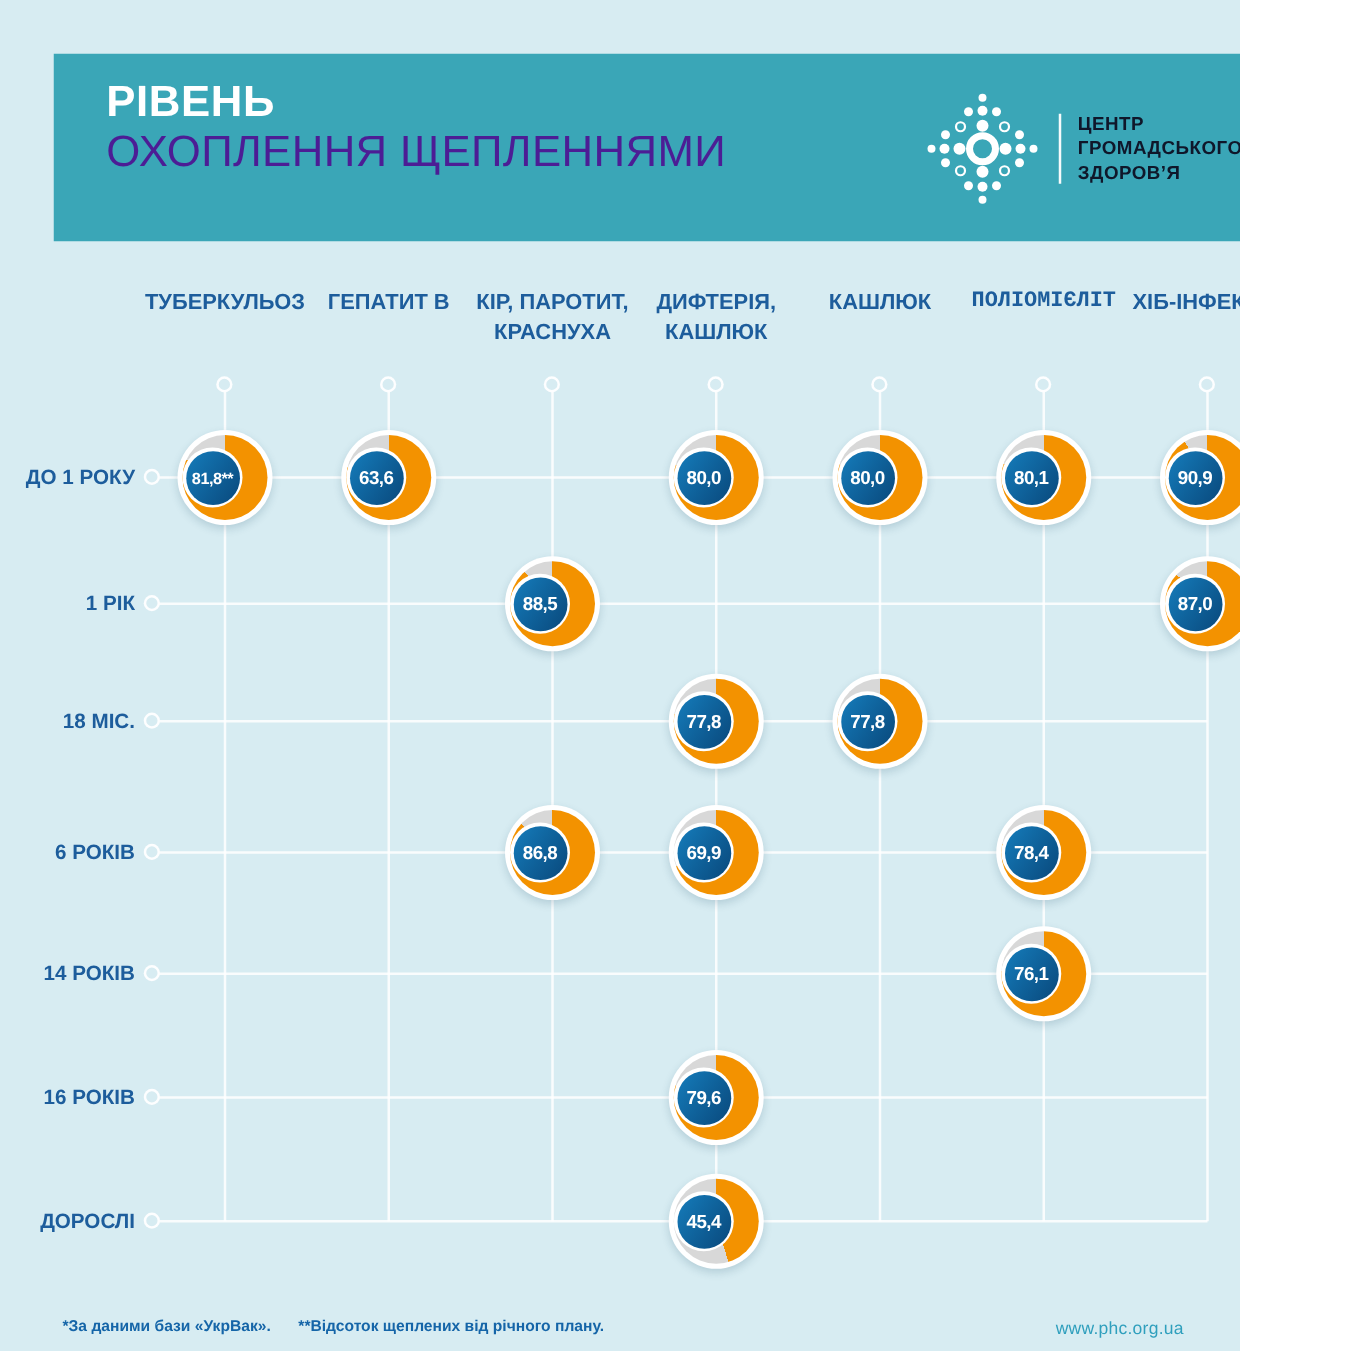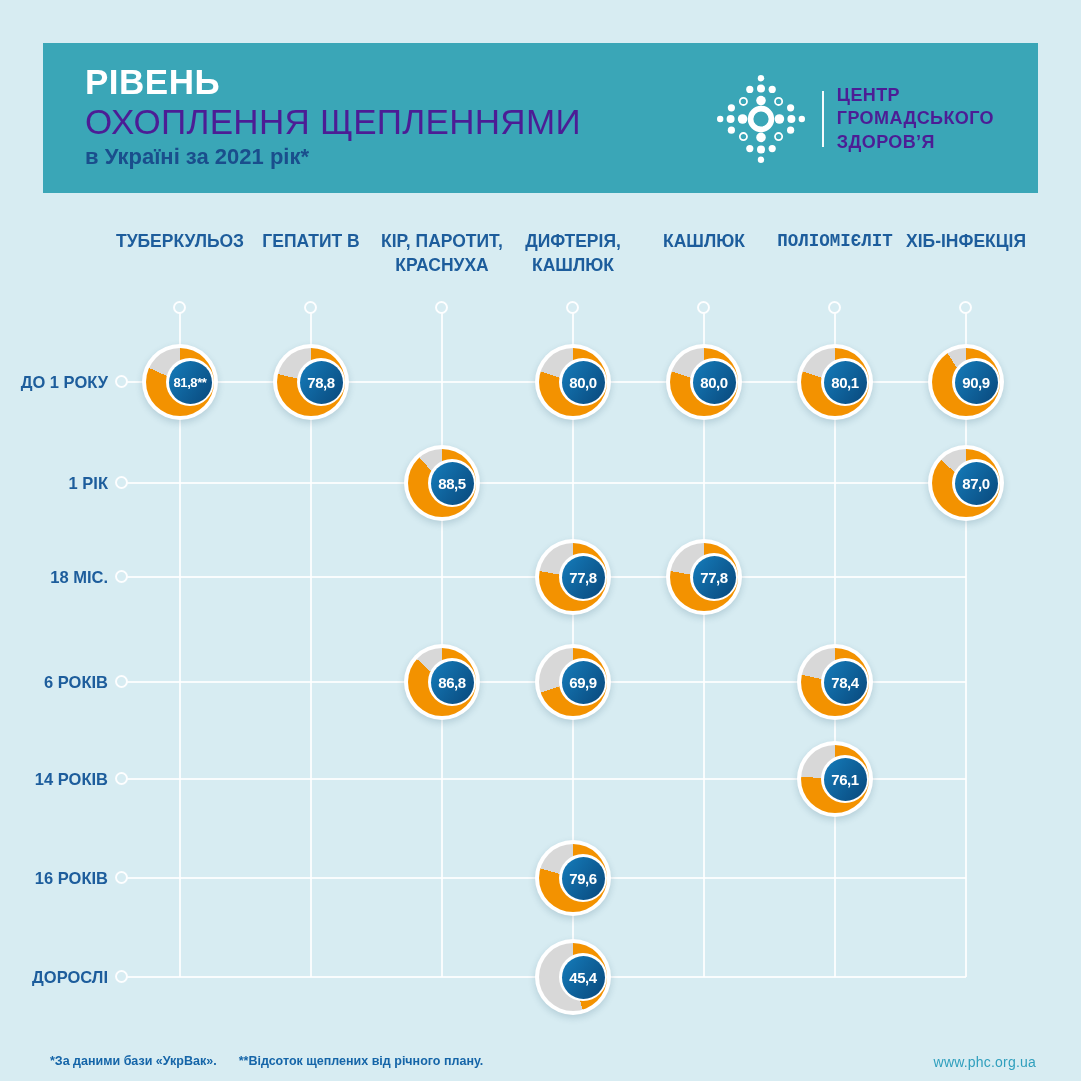--- a/index.html
+++ b/index.html
@@ -1,62 +1,61 @@
 <!DOCTYPE html>
 <html><head>
 <meta charset="utf-8">
 <style>
   html,body { margin:0; padding:0; }
   .canvas {
-    position:relative; width:1081px; height:1081px;
+    position:relative; width:992px; height:1081px;
     background:#D7ECF2; overflow:hidden;
     font-family:"Liberation Sans", sans-serif;
   }
   
   .banner { position:absolute; left:43px; top:43px; width:995px; height:150px; background:#3AA6B7; }
   .titles { position:absolute; left:42px; top:20px; }
   .t1 { font-size:35px; font-weight:bold; color:#FFFFFF; letter-spacing:0.5px; line-height:1.08; }
   .t2 { font-size:35px; font-weight:normal; color:#4c1d95; letter-spacing:0.3px; line-height:1.08; margin-top:2px; }
   .t3 { font-size:22px; font-weight:bold; color:#1A4E8C; margin-top:3px; }
   .logo-block { position:absolute; top:28px; right:44px; height:96px; display:flex; align-items:center; gap:13px; }
   .logo-svg { width:96px; height:96px; display:block; }
   .logo-divider { width:2px; height:56px; background:rgba(255,255,255,0.95); }
-  .logo-text { color:#4c1d95; font-weight:bold; font-size:18px; line-height:1.28; letter-spacing:0.4px; }
+  .logo-text { color:#0f172a; font-weight:bold; font-size:15px; line-height:1.28; letter-spacing:0.4px; }
   
   #grid { position:absolute; inset:0; }
   .gridline { position:absolute; background:rgba(255,255,255,0.85); }
   .marker { position:absolute; width:9px; height:9px; border:2.5px solid rgba(255,255,255,0.95);
             border-radius:50%; background:#D7ECF2; box-sizing:content-box; }
   .col-label { position:absolute; top:230px; width:170px; text-align:center;
                color:#1D5D9C; font-weight:bold; font-size:17.5px; line-height:1.35; }
   .row-label { position:absolute; width:140px; text-align:right;
                color:#1D5D9C; font-weight:bold; font-size:16.5px; line-height:20px; }
   .donut { position:absolute; width:76px; height:76px; border-radius:50%; background:#FFFFFF;
            box-shadow:0 3px 7px rgba(20,70,100,0.18); display:flex; align-items:center; justify-content:center; z-index:2; }
-  .ring  { width:68px; height:68px; border-radius:50%; display:flex; align-items:center; justify-content:flex-end; }
+  .ring  { width:68px; height:68px; border-radius:50%; display:flex; align-items:center; justify-content:flex-start; }
   .gap   { width:48px; height:48px; border-radius:50%; background:#FFFFFF; display:flex; align-items:center; justify-content:center; }
   .core  { width:43px; height:43px; border-radius:50%;
            background:linear-gradient(125deg,#1478B6 8%,#0A4C80 92%);
            display:flex; align-items:center; justify-content:center;
            color:#FFFFFF; font-weight:bold; font-size:15px; letter-spacing:-0.4px; white-space:nowrap; }
   
   .footnote { position:absolute; left:50px; bottom:13px; color:#1565A8; font-size:12.5px; font-weight:bold; }
   .footnote .n2 { margin-left:22px; }
   .website  { position:absolute; right:45px; bottom:11px; color:#2F9FBD; font-size:14px; font-weight:normal; letter-spacing:0.2px; }
 </style>
 </head>
 <body>
 
 <div class="canvas">
 
   <header class="banner">
     <div class="titles">
       <div class="t1">РІВЕНЬ</div>
       <div class="t2">ОХОПЛЕННЯ ЩЕПЛЕННЯМИ</div>
-      <div class="t3">в Україні за 2021 рік*</div>
     </div>
 
     <div class="logo-block">
       <svg class="logo-svg" viewBox="0 0 120 120" aria-hidden="true">
         <g fill="#FFFFFF">
           <circle cx="60" cy="60" r="13" fill="none" stroke="#FFFFFF" stroke-width="7"></circle>
 
           <circle cx="60" cy="37" r="6"></circle>
             <circle cx="46" cy="23" r="4.5"></circle>
             <circle cx="60" cy="22" r="5"></circle>
@@ -158,21 +157,21 @@
       <div class="donut" title="ТУБЕРКУЛЬОЗ — ДО 1 РОКУ: 81,8**" style="left: 142px; top: 344px;">
         <div class="ring" style="background: conic-gradient(rgb(243, 146, 0) 0deg, rgb(243, 146, 0) 81.8%, rgb(216, 216, 216) 81.8%, rgb(216, 216, 216) 100%);">
           <div class="gap">
             <div class="core" style="font-size: 13px;">81,8**</div>
           </div>
         </div>
       </div>
       <div class="donut" title="ГЕПАТИТ В — ДО 1 РОКУ: 78,8" style="left: 273px; top: 344px;">
         <div class="ring" style="background: conic-gradient(rgb(243, 146, 0) 0deg, rgb(243, 146, 0) 78.8%, rgb(216, 216, 216) 78.8%, rgb(216, 216, 216) 100%);">
           <div class="gap">
-            <div class="core">78,8</div>
+            <div class="core">63,6</div>
           </div>
         </div>
       </div>
       <div class="donut" title="ДИФТЕРІЯ, ПРАВЕЦЬ — ДО 1 РОКУ: 80,0" style="left: 535px; top: 344px;">
         <div class="ring" style="background: conic-gradient(rgb(243, 146, 0) 0deg, rgb(243, 146, 0) 80%, rgb(216, 216, 216) 80%, rgb(216, 216, 216) 100%);">
           <div class="gap">
             <div class="core">80,0</div>
           </div>
         </div>
       </div>

